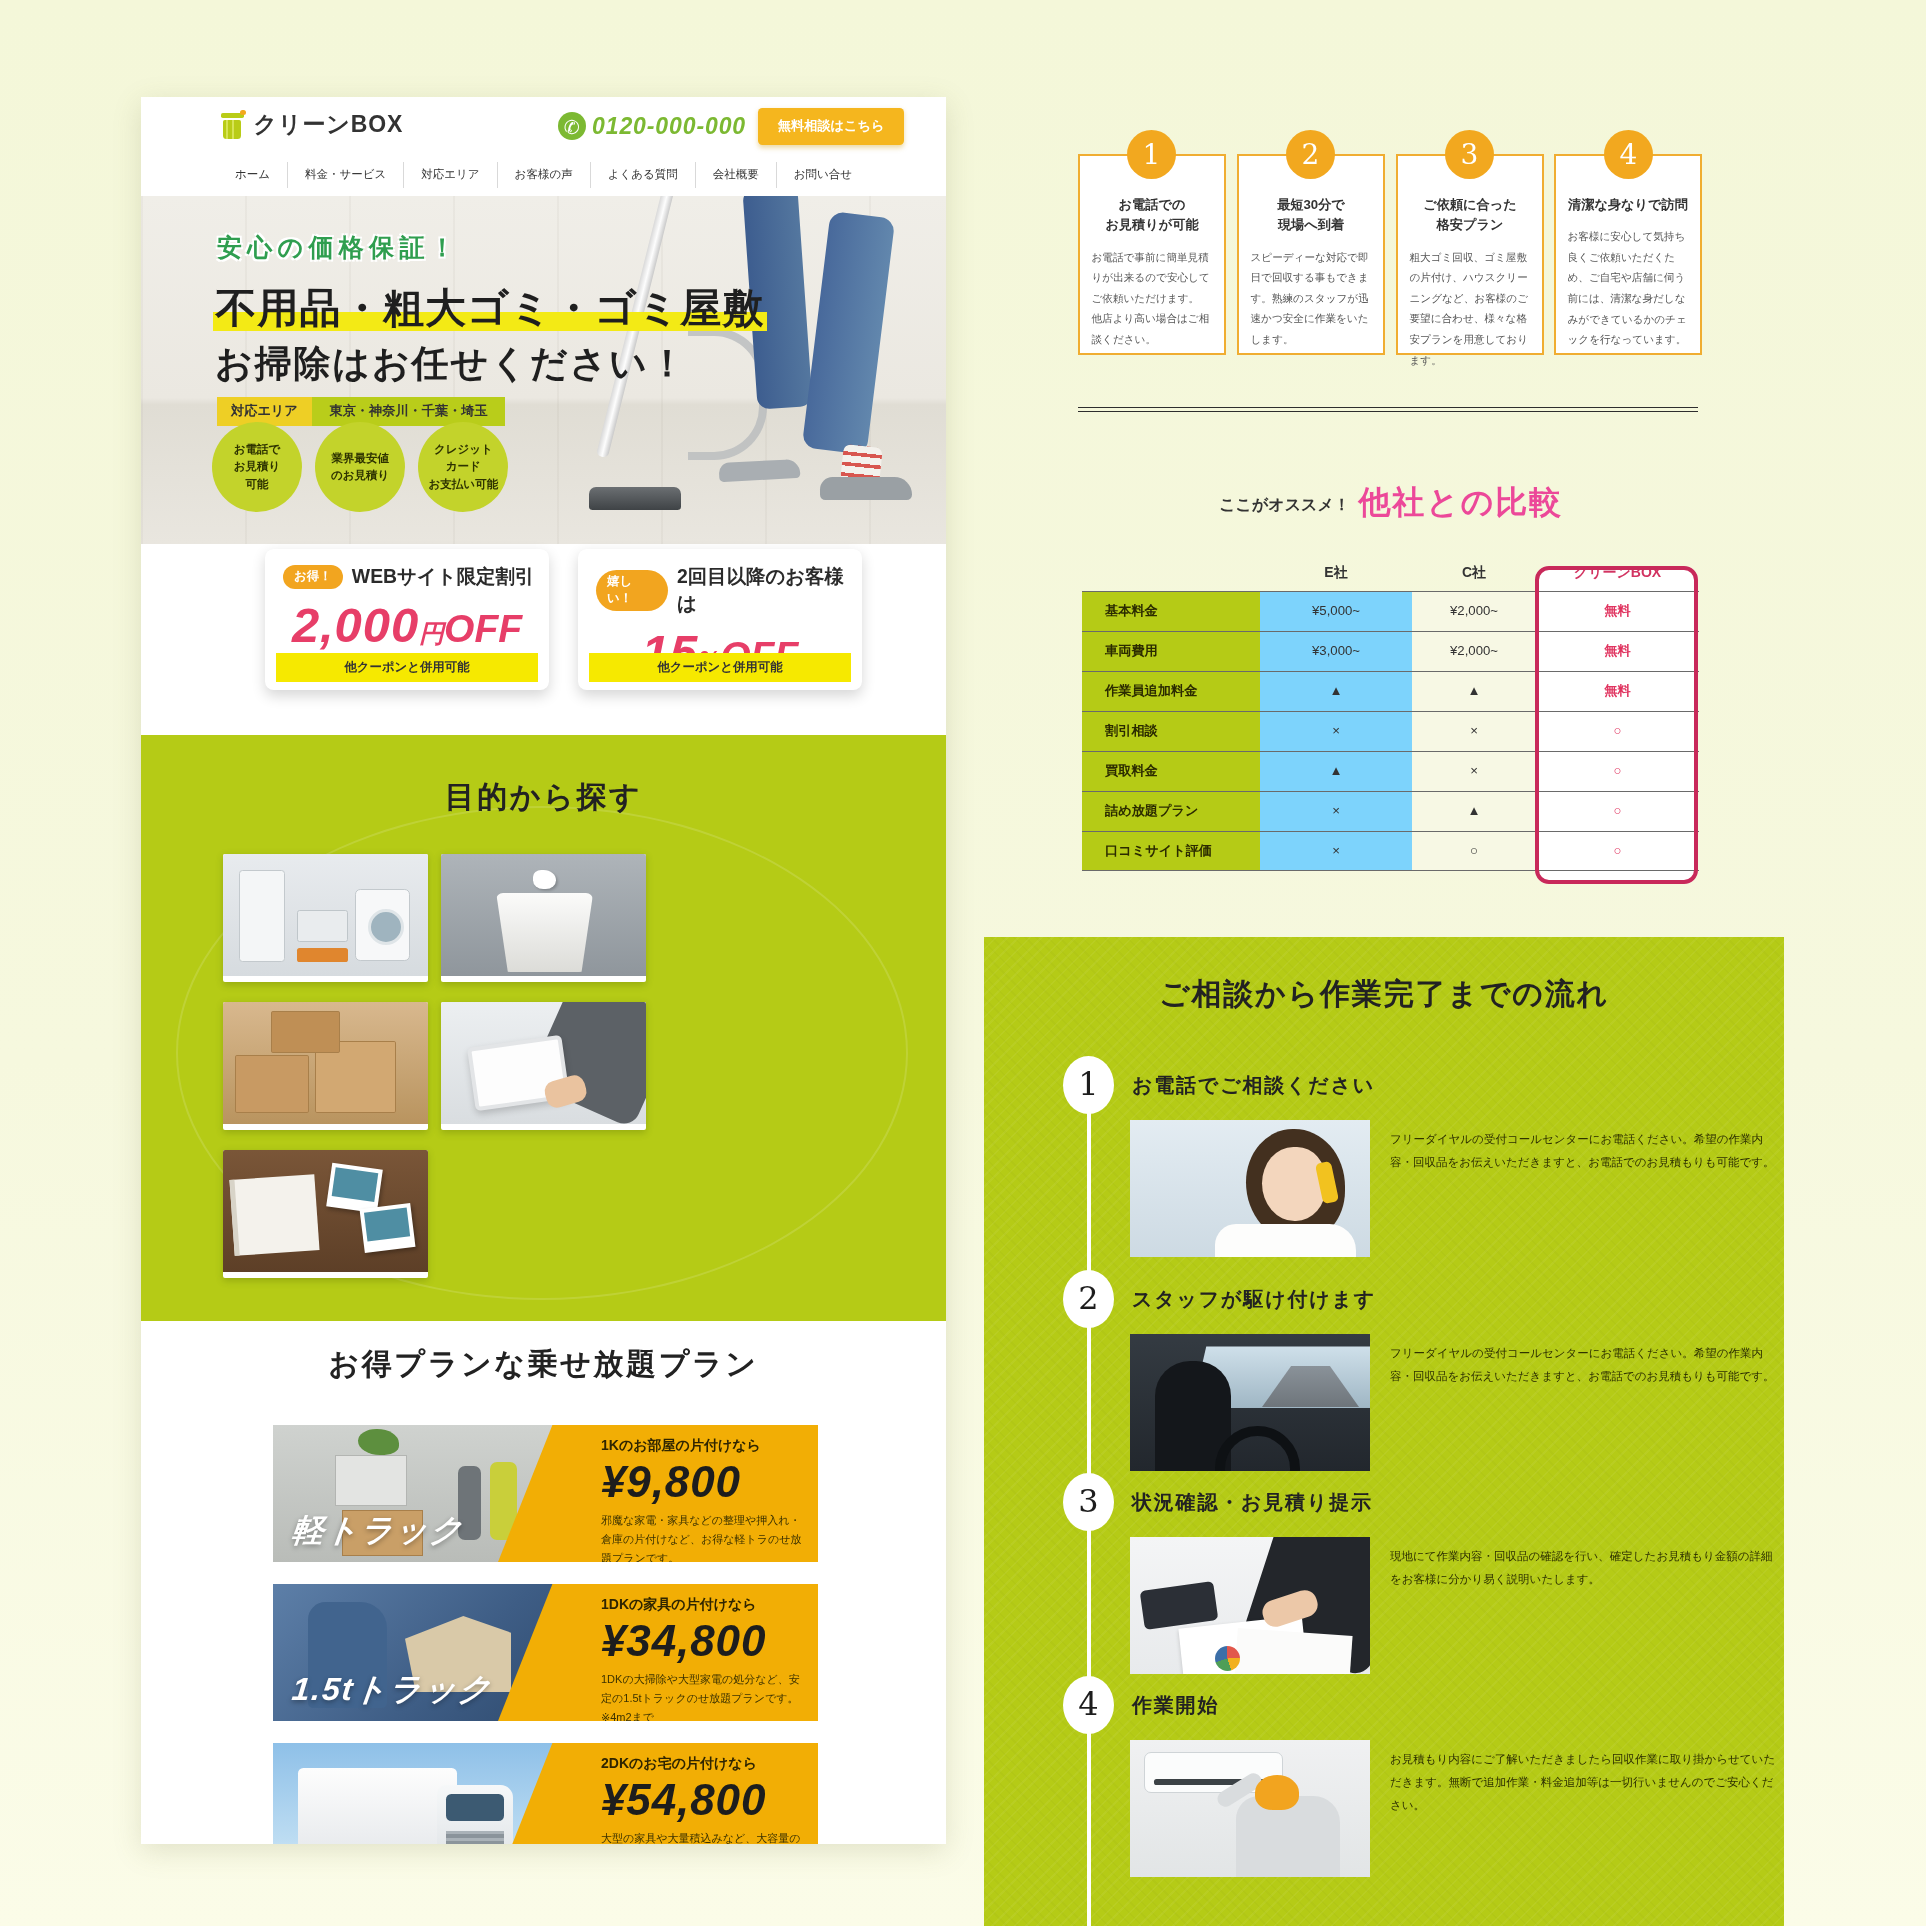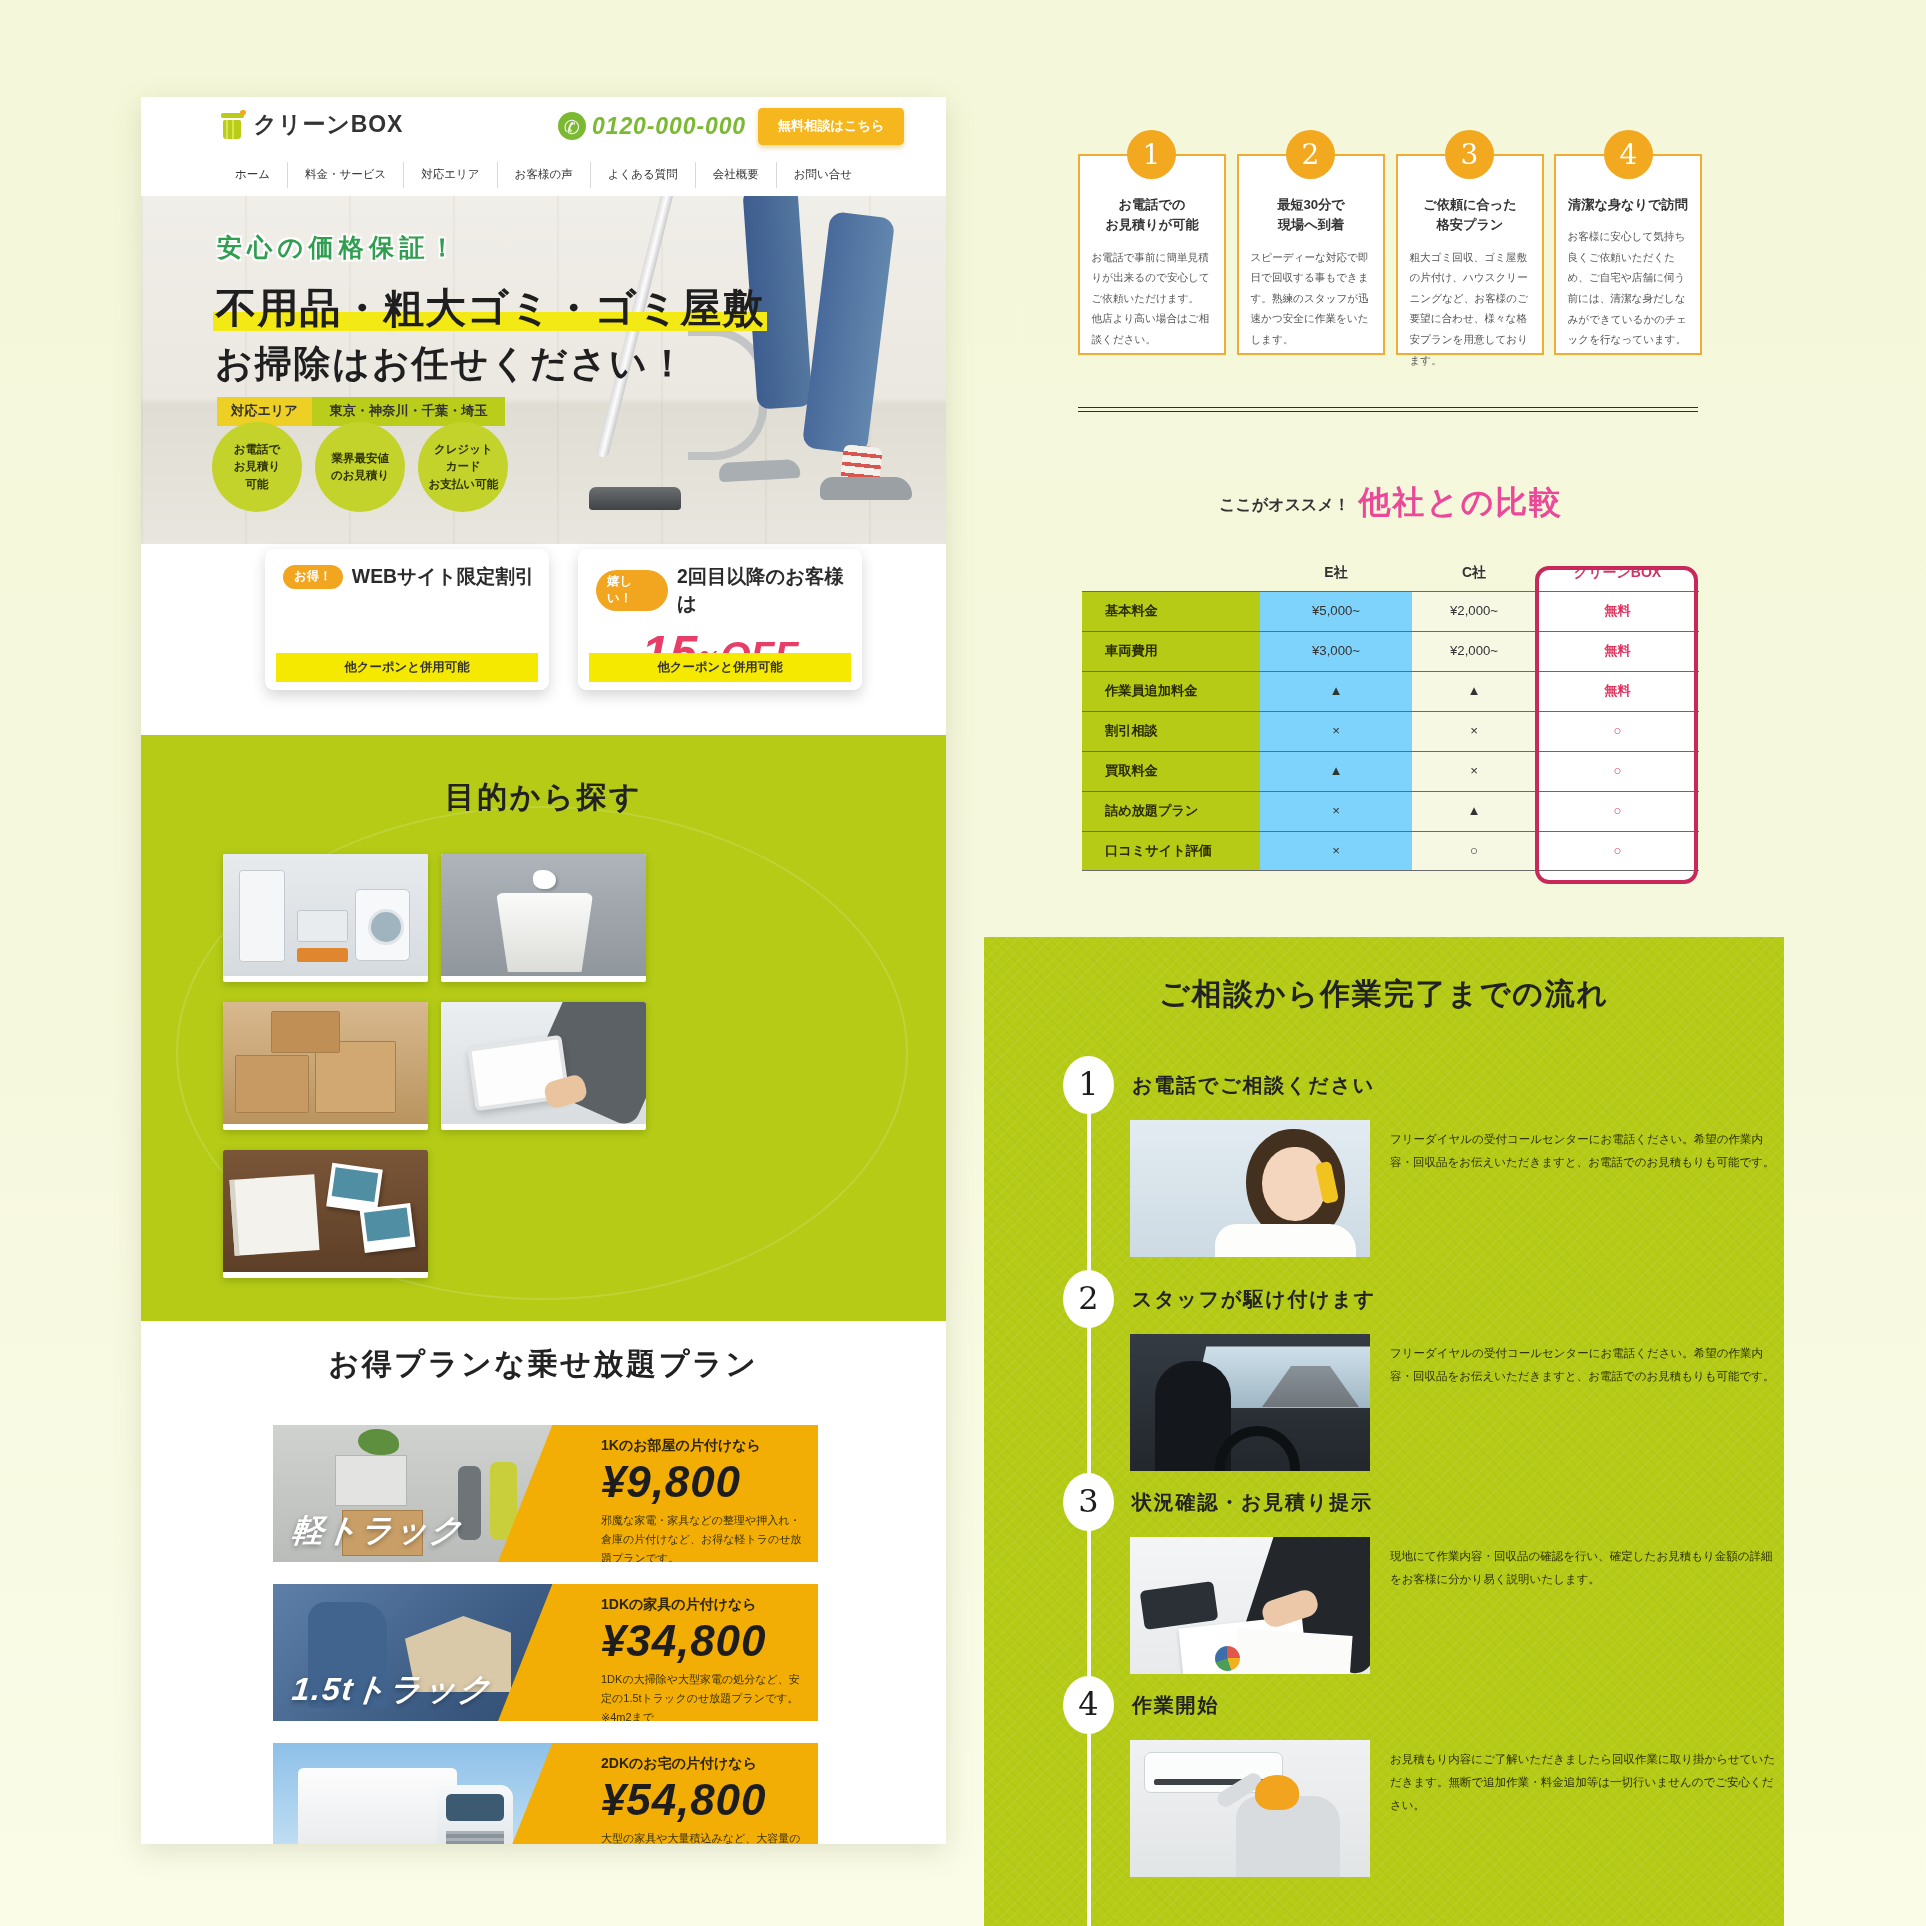--- a/index.html
+++ b/index.html
@@ -282,20 +282,23 @@
 お支払い可能</div>
       </div>
     </div>
 
     <div class="coupons">
       <div class="coupon c1">
         <div class="coupon-top">
           <span class="coupon-badge">お得！</span>
           <span class="coupon-title">WEBサイト限定割引</span>
         </div>
+        <div class="coupon-price">
+          <span class="num">2,000</span><span class="unit">円</span><span class="off">OFF</span>
+        </div>
         <div class="coupon-note">他クーポンと併用可能</div>
       </div>
       <div class="coupon c2">
         <div class="coupon-top">
           <span class="coupon-badge">嬉しい！</span>
           <span class="coupon-title">2回目以降のお客様は</span>
         </div>
         <div class="coupon-price">
           <span class="num">15</span><span class="unit">%</span><span class="off">OFF</span>
         </div>

